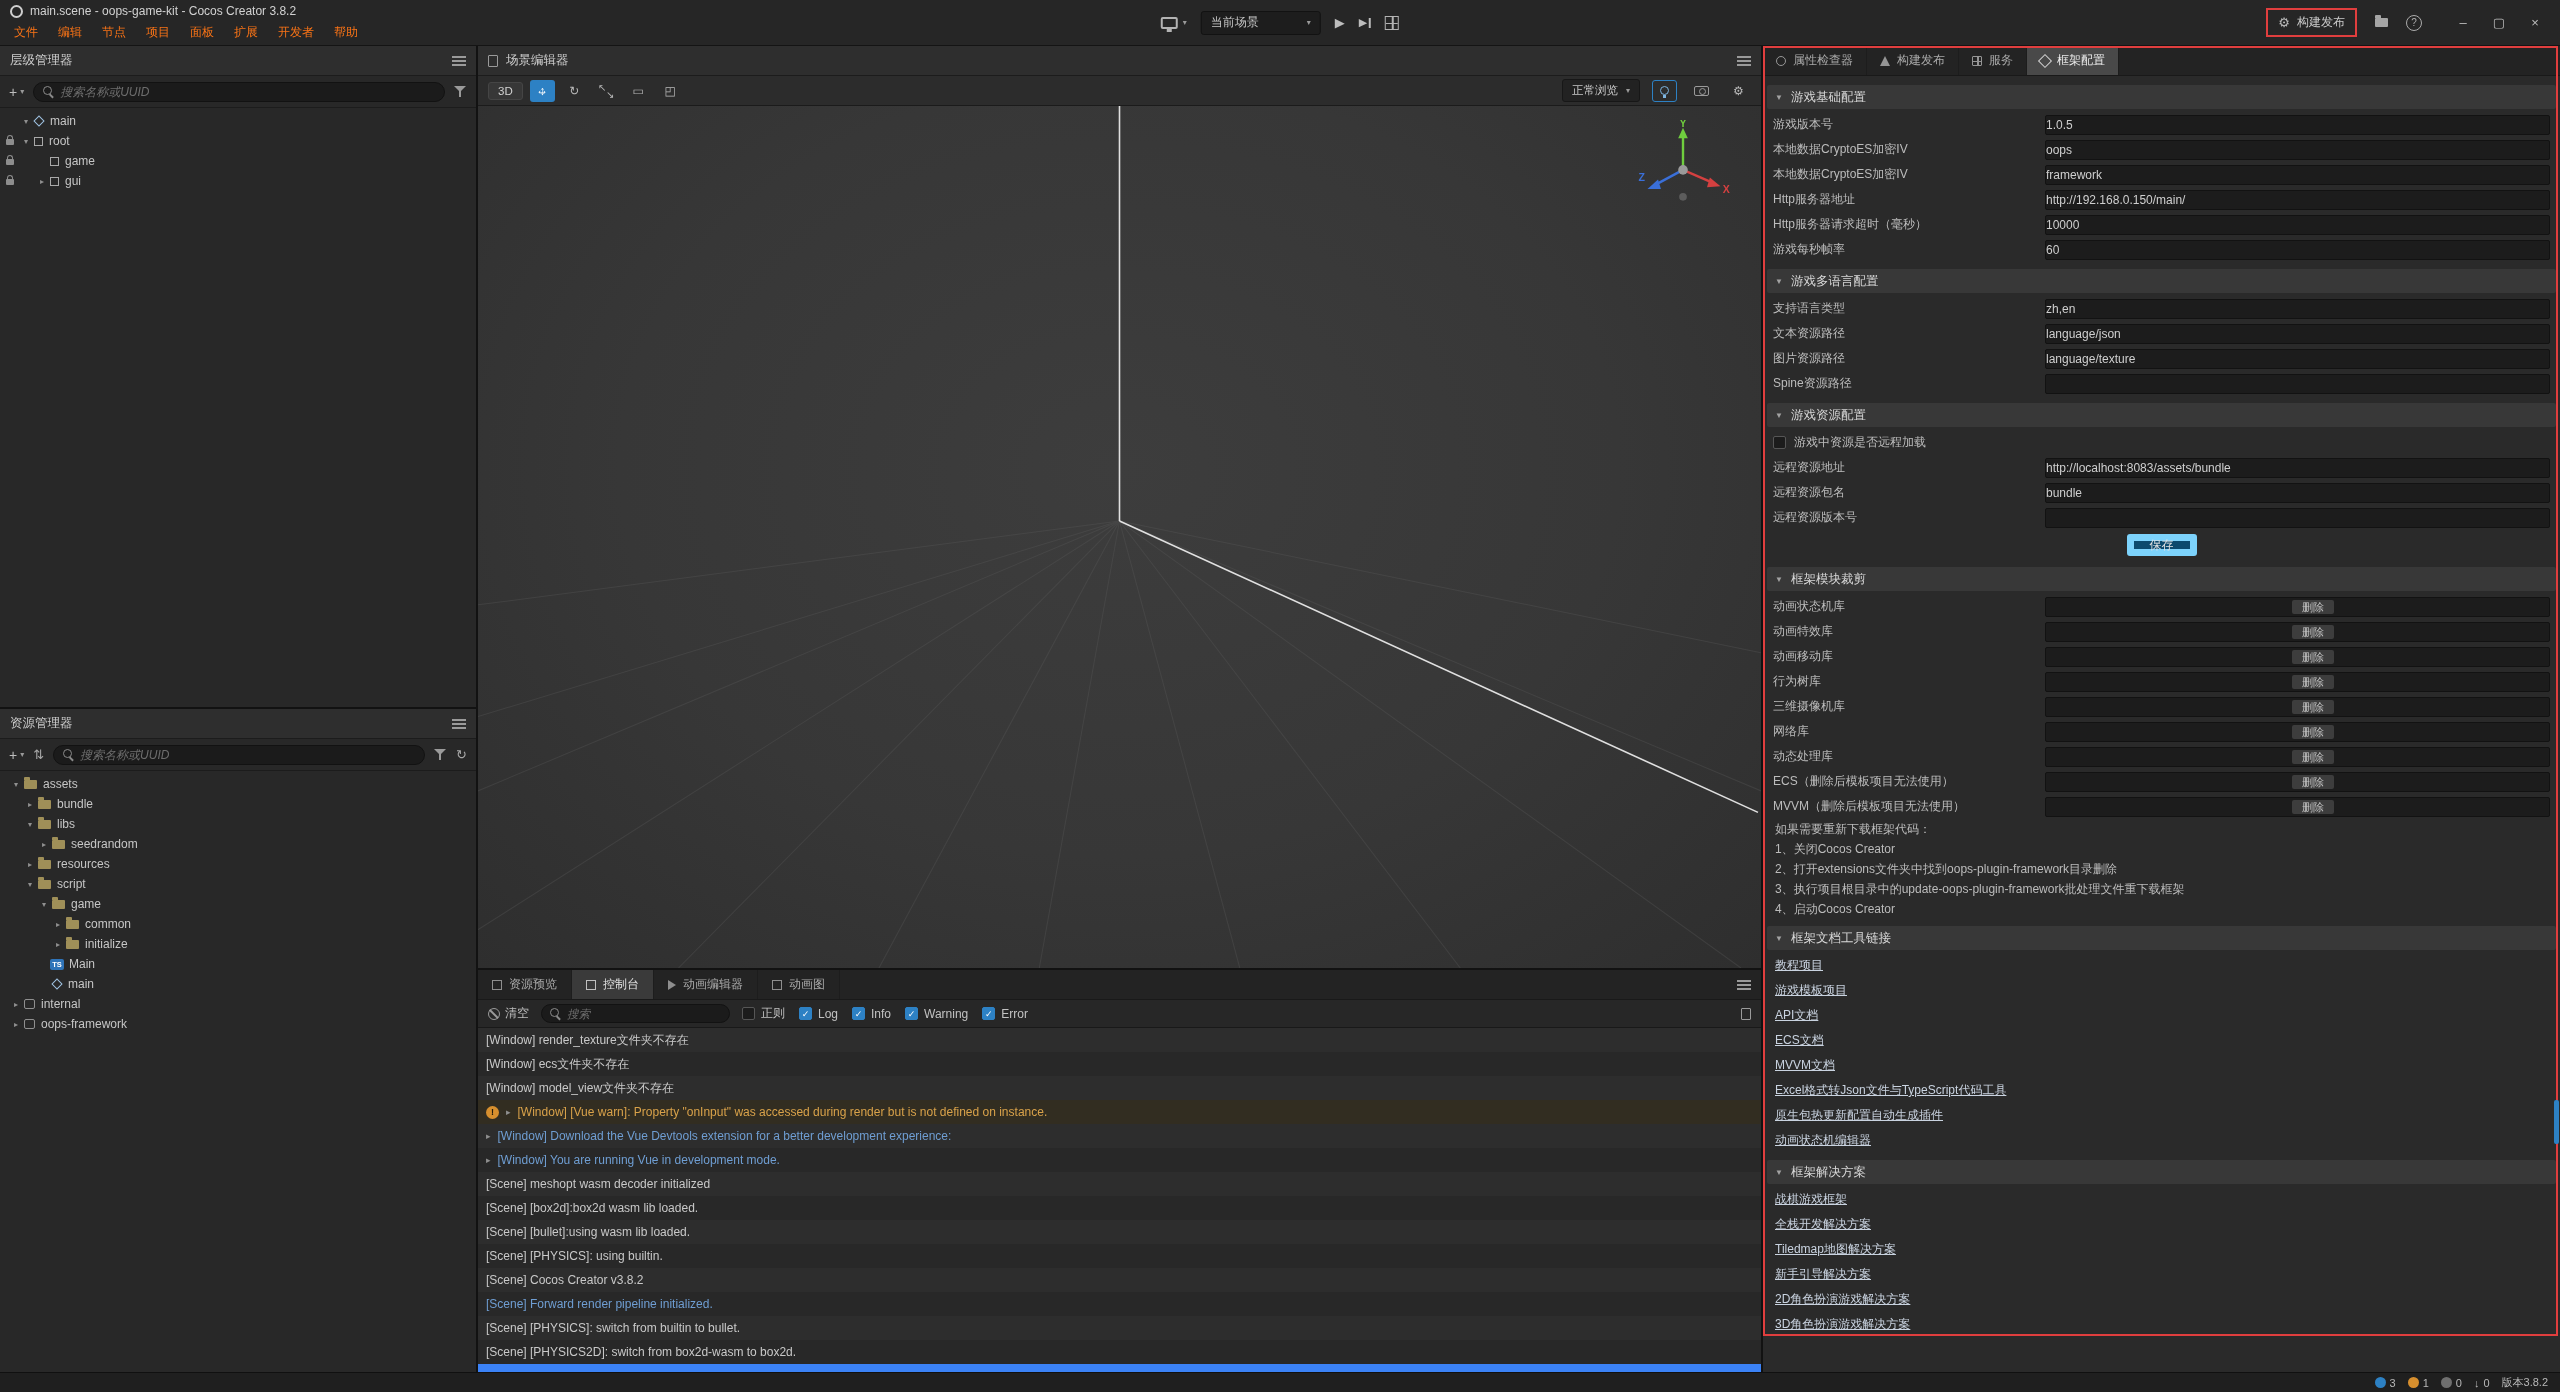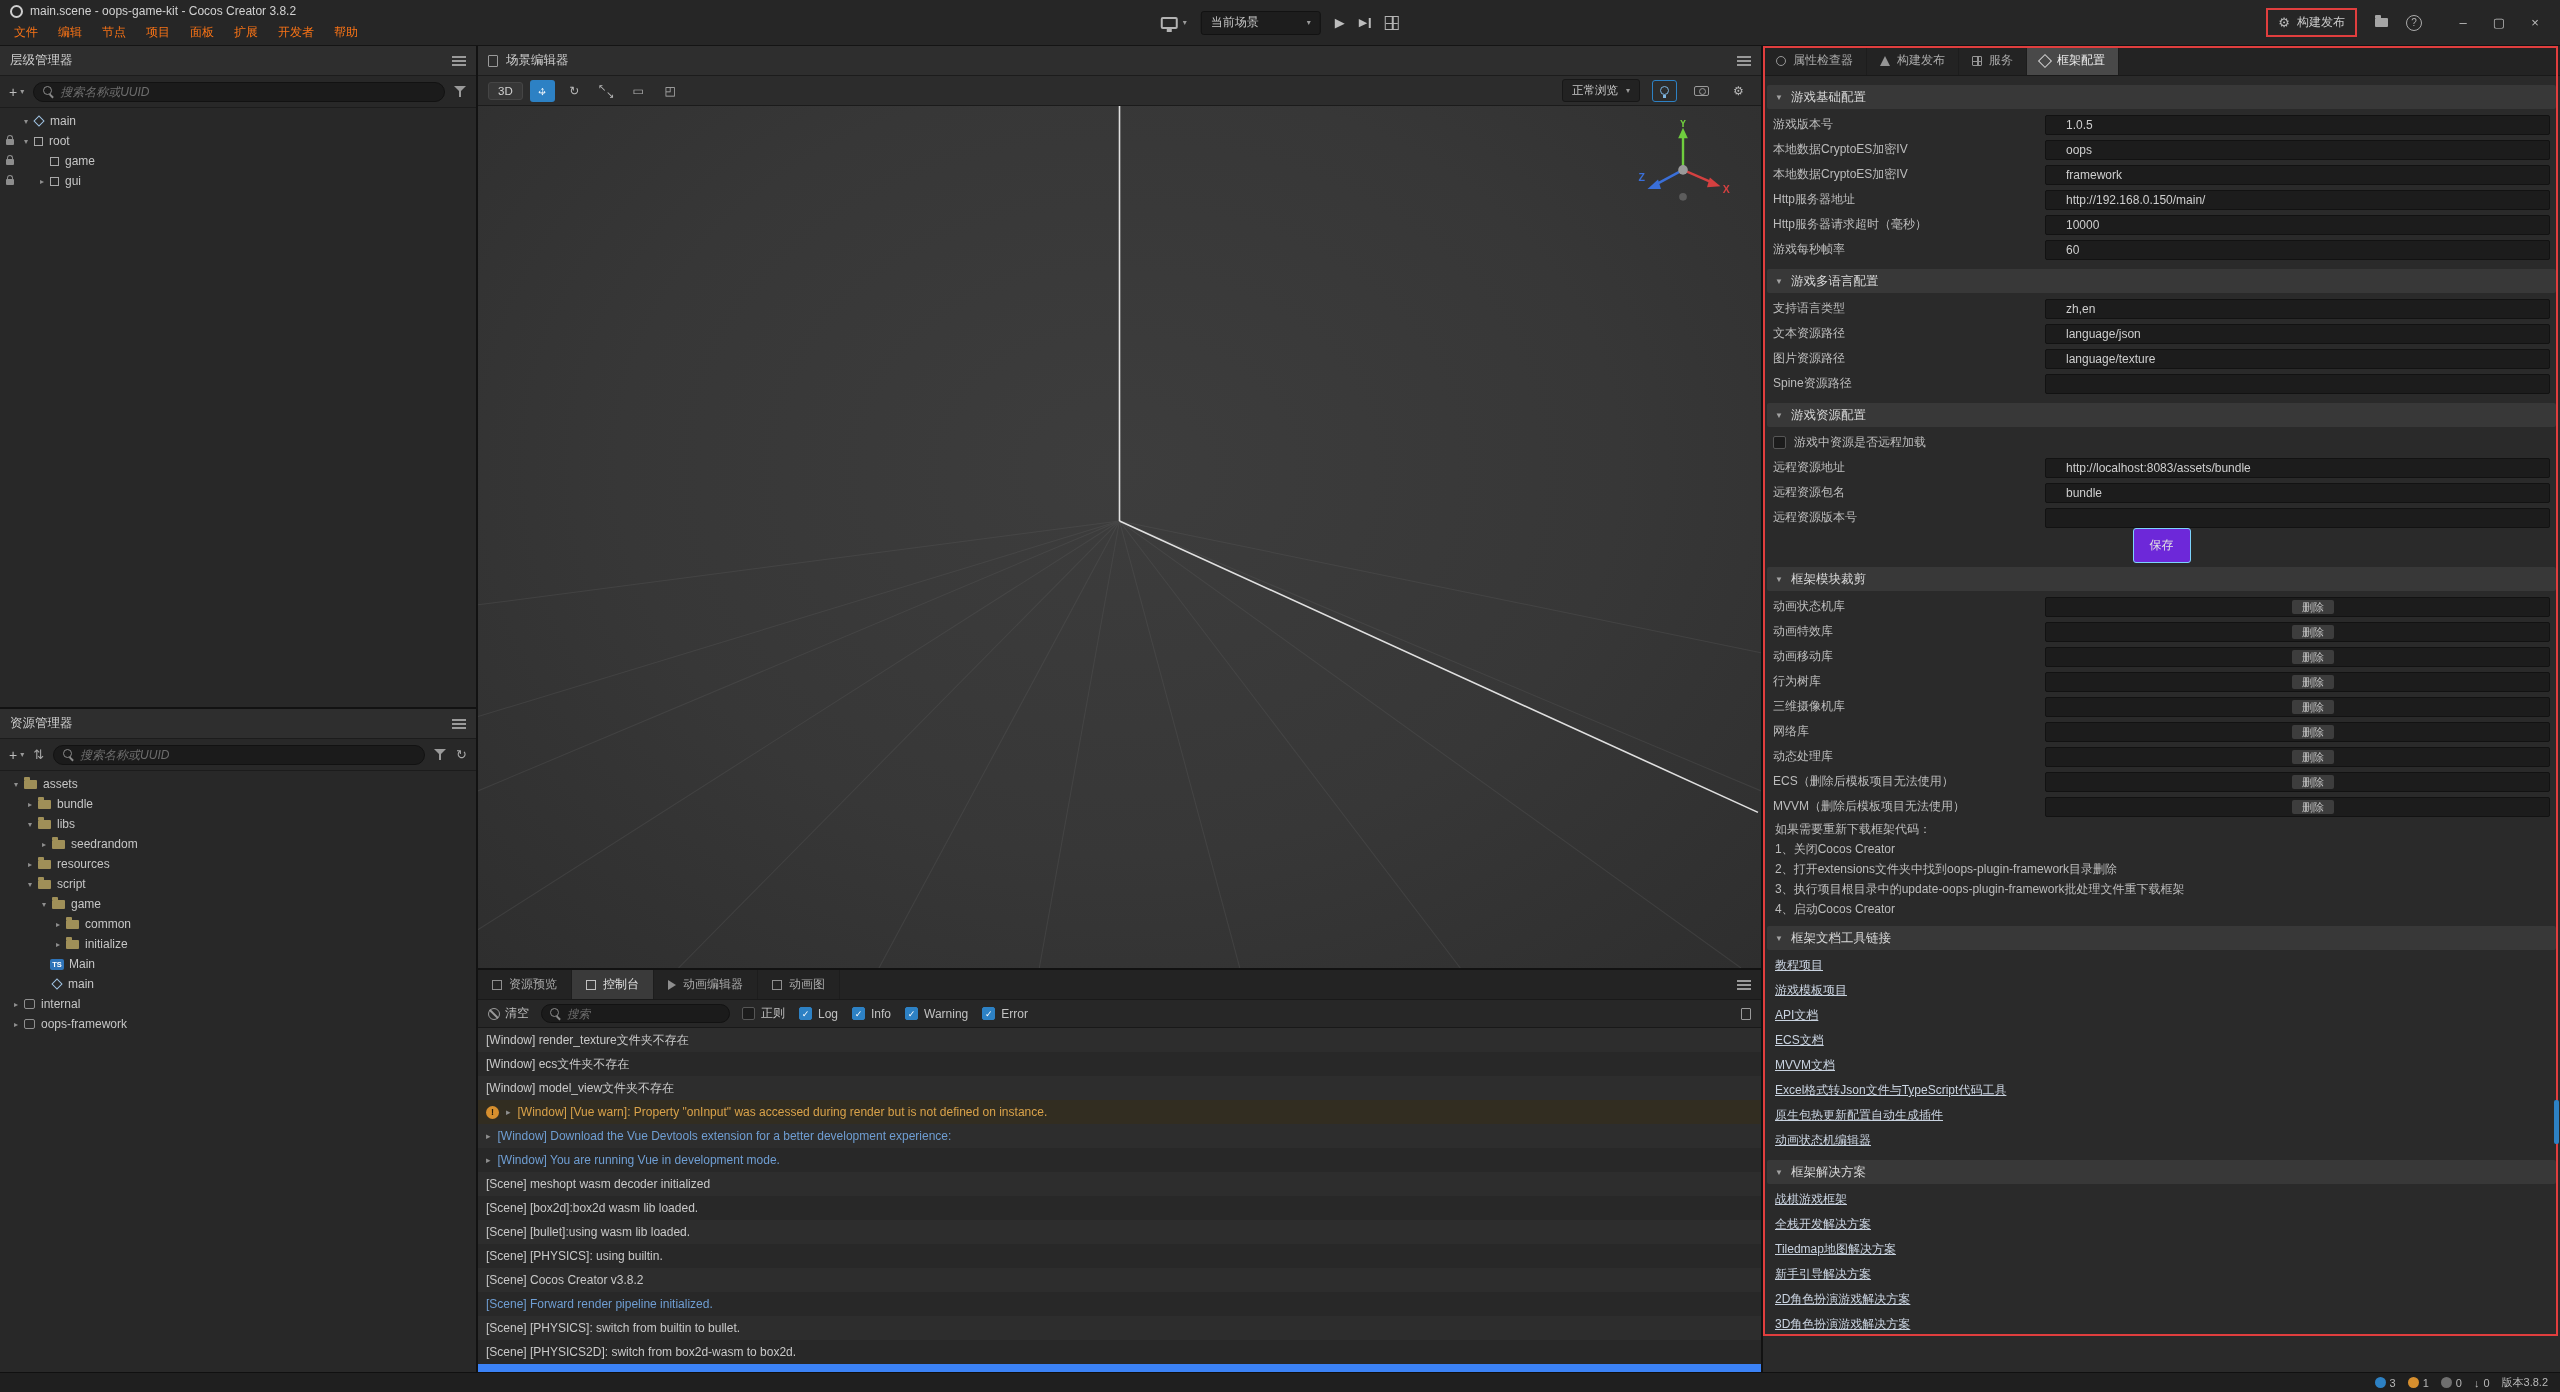--- a/index.html
+++ b/index.html
@@ -136,24 +136,24 @@
   .itab-ic.grid::before{content:"";position:absolute;left:50%;top:0;bottom:0;width:1.5px;background:currentColor}
   .itab-ic.grid::after{content:"";position:absolute;top:50%;left:0;right:0;height:1.5px;background:currentColor}
   .itab-ic.diamond{border-radius:0;transform:rotate(45deg)}
   .insp-content{flex:1;overflow:hidden;padding-top:2px}
   .section-header{height:24px;margin:7px 4px 3px 4px;display:flex;align-items:center;gap:8px;padding:0 8px;
     background:#383838;border-radius:2px;color:#d8d8d8;font-size:12.5px}
   .chev{font-size:8px;color:#a2a2a2}
   .field-row{height:25px;display:flex;align-items:center;padding:0 10px}
   .field-label{flex:0 0 272px;font-size:12px;color:#bcbcbc;white-space:nowrap;overflow:hidden}
   .field-input{flex:1;height:20px;background:#1c1c1c;border:1px solid #121212;border-radius:2px;color:#cfcfcf;
-    font-size:12px;padding:0 20px;display:flex;align-items:center;white-space:nowrap;overflow:hidden}
+    font-size:12px;padding:0 0;display:flex;align-items:center;white-space:nowrap;overflow:hidden}
   .checkbox-row{height:25px;display:flex;align-items:center;gap:8px;padding:0 10px;font-size:12px;color:#bcbcbc}
   .save-row{height:30px;display:flex;align-items:center;justify-content:center}
-  .save-btn{height:35px;padding:0 16px;background:#6d28d9;border:1px solid #7dd3fc;border-radius:3px;color:#e2e2e2;
+  .save-btn{height:22px;padding:0 16px;background:#0c4a6e;border:7px solid #7dd3fc;border-radius:3px;color:#e2e2e2;
     font-size:12px;display:flex;align-items:center}
   .module-row{height:25px;display:flex;align-items:center;padding:0 10px}
   .module-label{flex:0 0 272px;font-size:12px;color:#bcbcbc;white-space:nowrap;overflow:hidden}
   .module-bar{flex:1;height:20px;background:#1c1c1c;border:1px solid #121212;border-radius:2px;position:relative}
   .delete-btn{position:absolute;left:246px;top:2px;height:14px;line-height:14px;padding:0 10px;background:#3d3d3d;
     border-radius:2px;color:#c6c6c6;font-size:11px}
   .note-line{height:20px;line-height:20px;padding:0 12px;font-size:12px;color:#bcbcbc;white-space:nowrap;overflow:hidden}
   .link-row{height:25px;display:flex;align-items:center;padding:0 12px}
   .link{font-size:12px;color:#c9d3e0;text-decoration:underline;cursor:pointer;white-space:nowrap}
   .vthumb{position:absolute;right:1px;top:1054px;width:5px;height:44px;background:#2d81c4;border-radius:2px;z-index:40}

